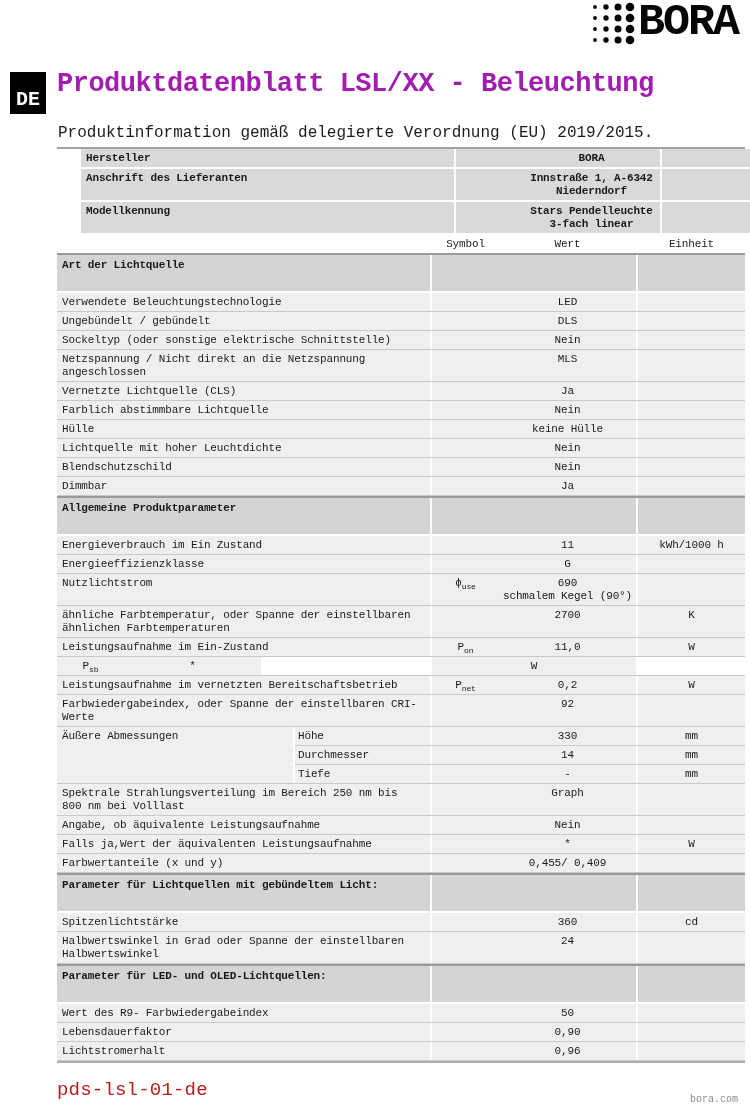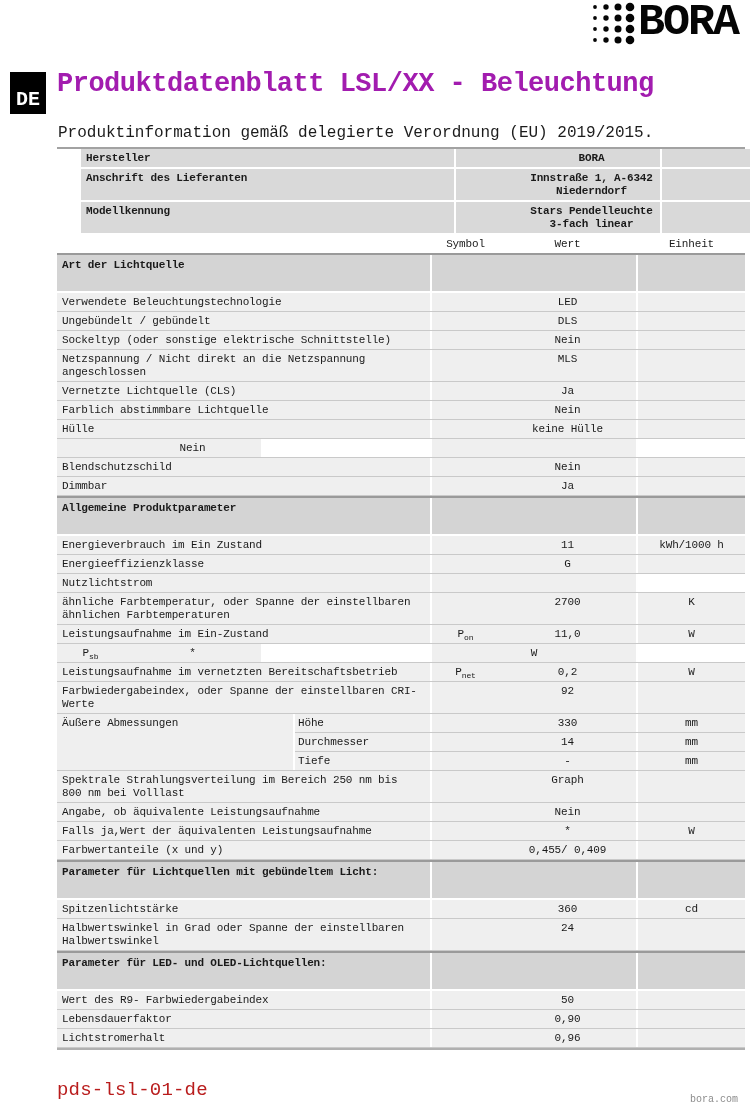--- a/index.html
+++ b/index.html
@@ -192,20 +192,21 @@
         <div class="cell c-label">Hülle</div>
         <div class="c-mid">
           <div class="cell c-sym"></div>
           <div class="cell c-val">
             <div class="val-line">keine Hülle</div>
           </div>
         </div>
         <div class="cell c-unit"></div>
       </div>
       <div class="row data">
+        <div class="cell c-label">Lichtquelle mit hoher Leuchtdichte</div>
         <div class="c-mid">
           <div class="cell c-sym"></div>
           <div class="cell c-val">
             <div class="val-line">Nein</div>
           </div>
         </div>
         <div class="cell c-unit"></div>
       </div>
       <div class="row data">
         <div class="cell c-label">Blendschutzschild</div>
@@ -247,20 +248,27 @@
         <div class="c-mid">
           <div class="cell c-sym"></div>
           <div class="cell c-val">
             <div class="val-line">G</div>
           </div>
         </div>
         <div class="cell c-unit"></div>
       </div>
       <div class="row data">
         <div class="cell c-label">Nutzlichtstrom</div>
+        <div class="c-mid">
+          <div class="cell c-sym">ϕ<sub class="symsub">use</sub></div>
+          <div class="cell c-val">
+            <div class="val-line">690</div>
+            <div class="val-line">schmalem Kegel (90°)</div>
+          </div>
+        </div>
         <div class="cell c-unit"></div>
       </div>
       <div class="row data">
         <div class="cell c-label">ähnliche Farbtemperatur, oder Spanne der einstellbaren ähnlichen Farbtemperaturen</div>
         <div class="c-mid">
           <div class="cell c-sym"></div>
           <div class="cell c-val">
             <div class="val-line">2700</div>
           </div>
         </div>

